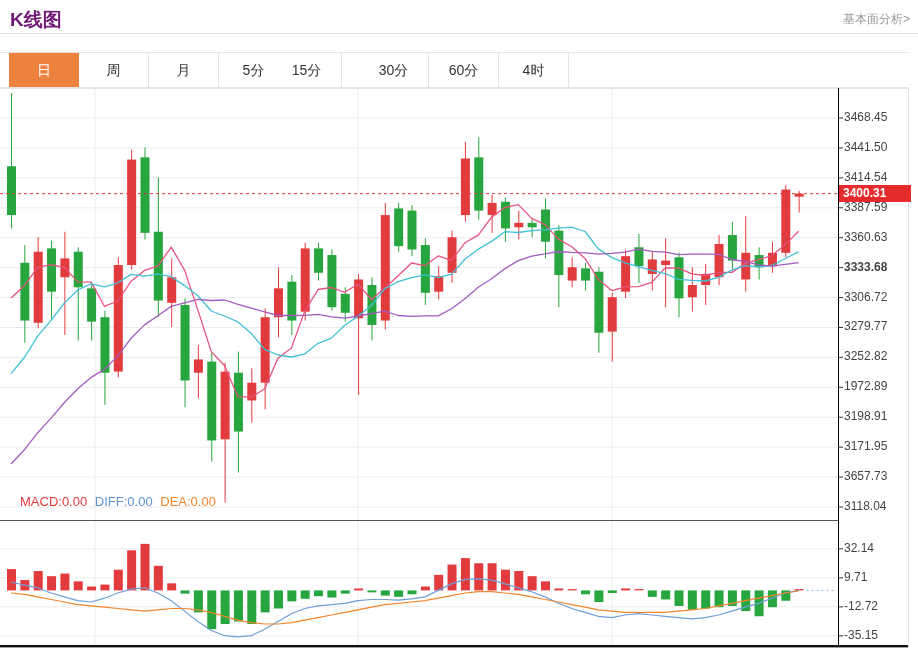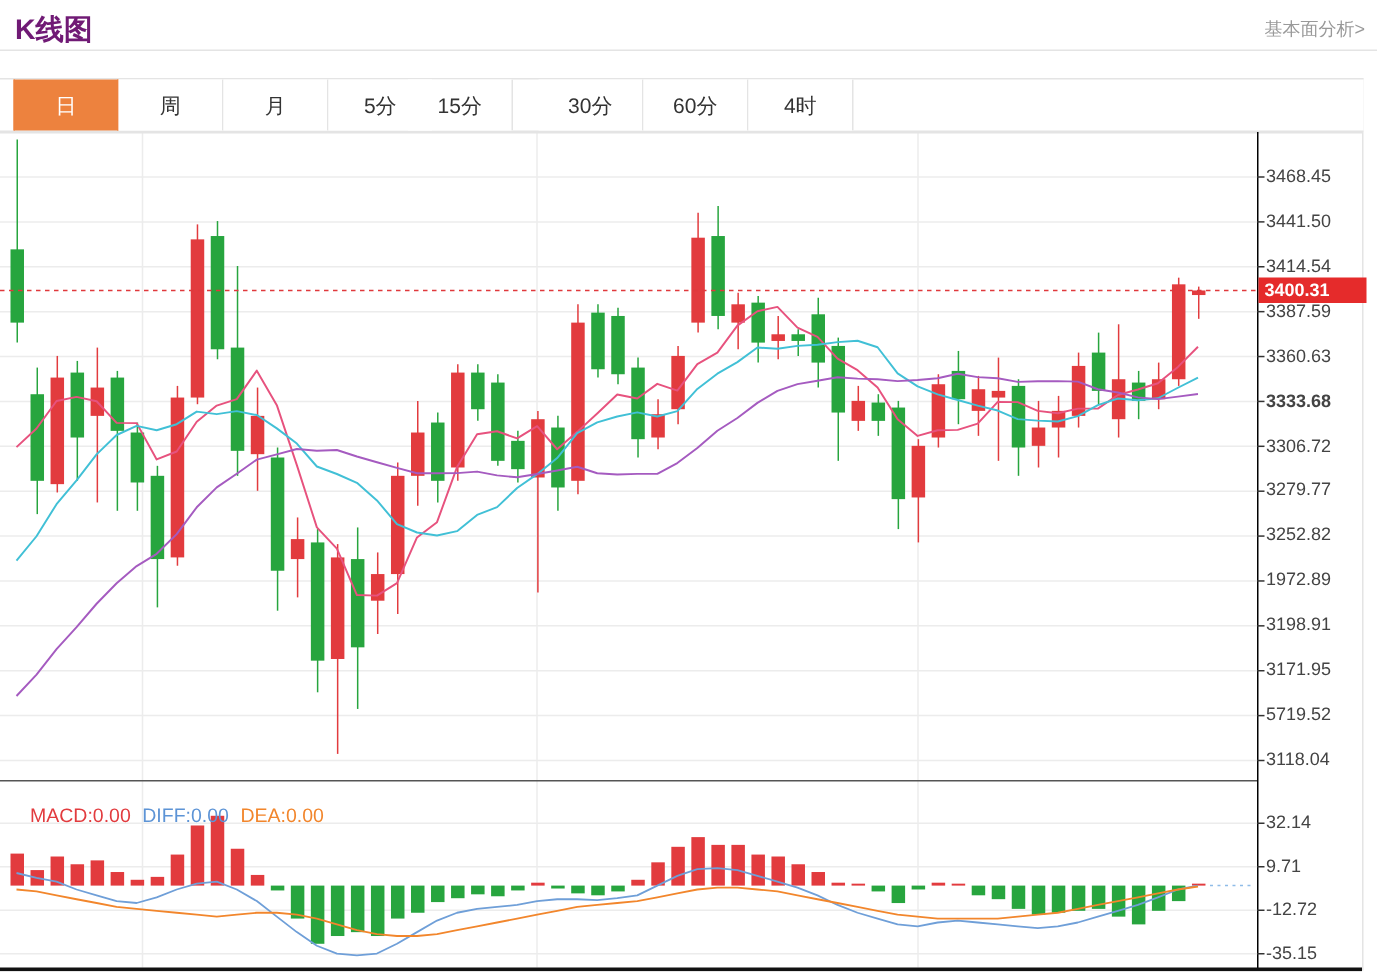--- a/index.html
+++ b/index.html
@@ -287,40 +287,40 @@
         <line x1="838" y1="507" x2="843" y2="507" stroke="#333" stroke-width="1"></line>
         <line x1="838" y1="548.8458314757022" x2="843" y2="548.8458314757022" stroke="#333" stroke-width="1"></line>
         <line x1="838" y1="577.8458314757022" x2="843" y2="577.8458314757022" stroke="#333" stroke-width="1"></line>
         <line x1="838" y1="606.8458314757022" x2="843" y2="606.8458314757022" stroke="#333" stroke-width="1"></line>
         <line x1="838" y1="635.8458314757022" x2="843" y2="635.8458314757022" stroke="#333" stroke-width="1"></line>
       </svg>
     <div class="overlays" id="overlays">
 
 
 
-      <div class="info-row" style="left:20px;top:536px;">
+      <div class="info-row" style="left:20px;top:494px;">
         <span class="macd-l">MACD:0.00</span>
         <span class="diff-l">DIFF:0.00</span>
         <span class="dea-l">DEA:0.00</span>
       </div>
 
       <div class="price-tag" id="price-tag" style="top: 185.144px;">3400.31</div>
     <div class="ytick" style="top: 110px;">3468.45</div>
         <div class="ytick" style="top: 139.923px;">3441.50</div>
         <div class="ytick" style="top: 169.846px;">3414.54</div>
         <div class="ytick" style="top: 199.769px;">3387.59</div>
         <div class="ytick" style="top: 229.692px;">3360.63</div>
         <div class="ytick" style="top: 259.615px; font-weight: bold;">3333.68</div>
         <div class="ytick" style="top: 289.538px;">3306.72</div>
         <div class="ytick" style="top: 319.462px;">3279.77</div>
         <div class="ytick" style="top: 349.385px;">3252.82</div>
         <div class="ytick" style="top: 379.308px;">1972.89</div>
         <div class="ytick" style="top: 409.231px;">3198.91</div>
         <div class="ytick" style="top: 439.154px;">3171.95</div>
-        <div class="ytick" style="top: 469.077px;">5719.52</div>
+        <div class="ytick" style="top: 469.077px;">3657.73</div>
         <div class="ytick" style="top: 499px;">3118.04</div>
         <div class="ytick" style="top: 540.846px;">32.14</div>
         <div class="ytick" style="top: 569.846px;">9.71</div>
         <div class="ytick" style="top: 598.846px;">-12.72</div>
         <div class="ytick" style="top: 627.846px;">-35.15</div>
       </div>
   </div>
 </div>
 
 </body></html>

